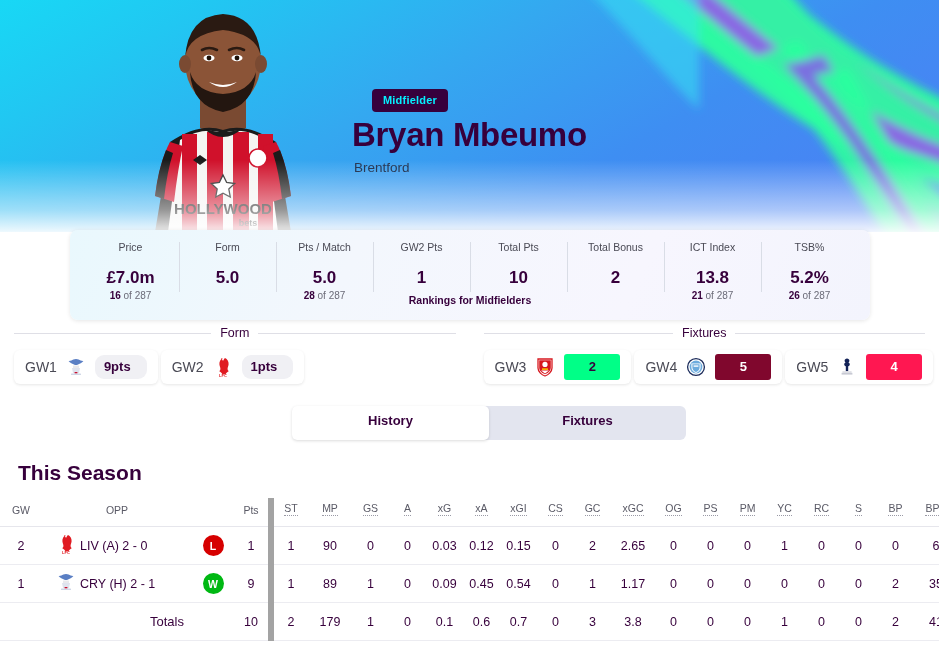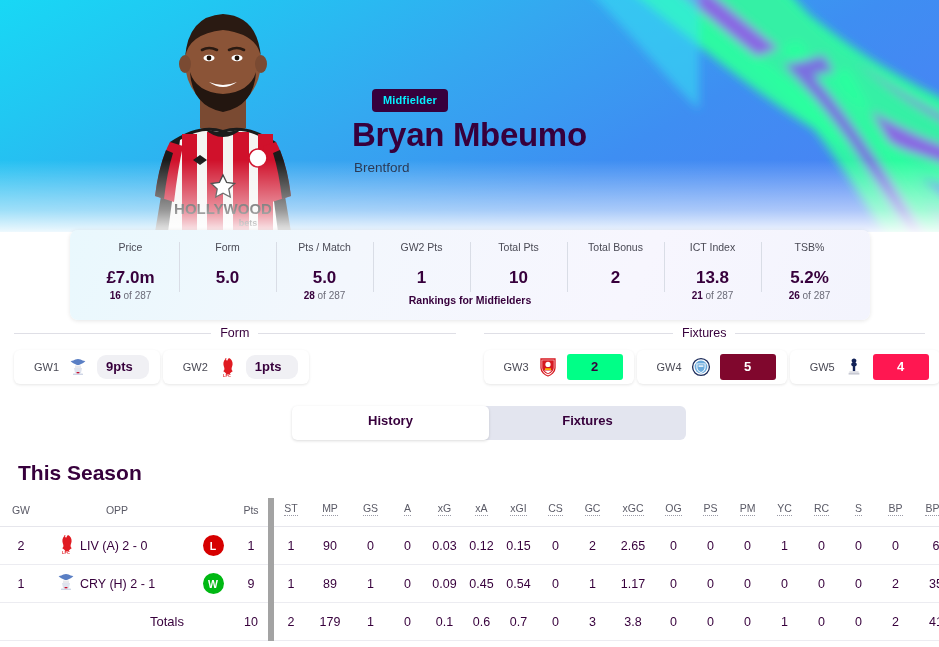--- a/index.html
+++ b/index.html
@@ -123,21 +123,21 @@
   .ff-chip {
     background: #ffffff;
     border-radius: 6px;
     box-shadow: 0 1px 3px rgba(0,0,0,.10);
     height: 34px;
     display: flex; align-items: center;
     padding: 0 11px;
     gap: 9px;
     margin-right: 3px;
   }
-  .ff-gw { font-size: 11px; color: #4a4a55; margin-left: 9px; }
+  .ff-gw { font-size: 14px; color: #4a4a55; }
   .ff-crest { width: 20px; height: 22px; display: block; }
   .ff-pts {
     background: #f0f0f4;
     border-radius: 9px;
     font-size: 13px; font-weight: bold; color: #37003c;
     padding: 4px 16px 5px 9px;
     min-width: 42px; text-align: center;
   }
   .ff-diff {
     border-radius: 3px;

